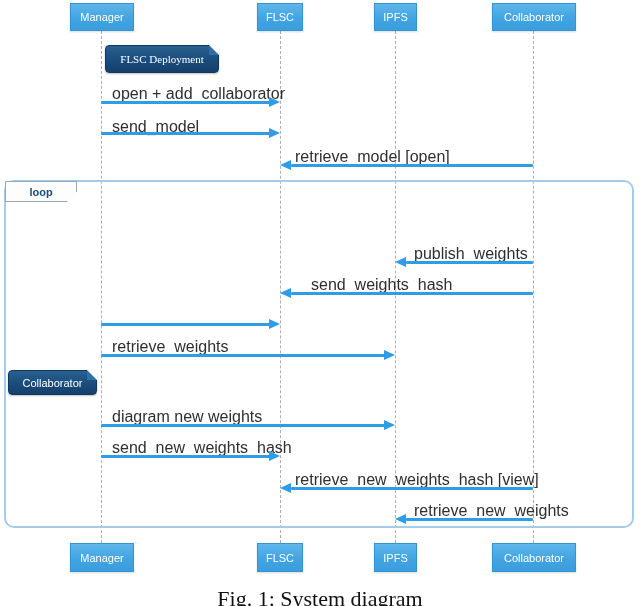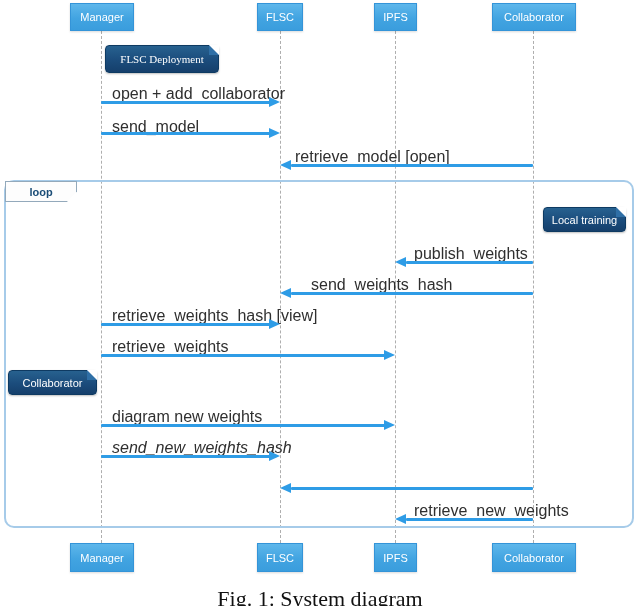--- a/index.html
+++ b/index.html
@@ -85,23 +85,20 @@
   <div class="actor" style="left:374px;top:3px;width:43px;">IPFS</div>
   <div class="actor" style="left:492px;top:3px;width:84px;">Collaborator</div>
 
   <div class="loop-frame">
     <div class="loop-tab">loop</div>
   </div>
 
   <div class="note" style="left:105px;top:45px;width:114px;height:28px;">
     <span class="note-label" style="line-height:27px;font-family:Liberation Serif, serif;">FLSC Deployment</span>
   </div>
-  <div class="note" style="left:543px;top:207px;width:83px;height:25px;">
-    <span class="note-label">Local training</span>
-  </div>
   <div class="note" style="left:8px;top:370px;width:89px;height:25px;">
     <span class="note-label">Collaborator</span>
   </div>
 
   <div class="msg-label" style="left:112px;top:85px;">open + add_collaborator</div>
   <div class="msg-line" style="left:101px;top:101px;width:169px;"></div>
   <div class="head-right" style="left:269px;top:97px;"></div>
 
   <div class="msg-label" style="left:112px;top:118px;">send_model</div>
   <div class="msg-line" style="left:101px;top:132px;width:169px;"></div>
@@ -112,36 +109,36 @@
   <div class="head-left" style="left:280px;top:160px;"></div>
 
   <div class="msg-label" style="left:414px;top:245px;">publish_weights</div>
   <div class="msg-line" style="left:406px;top:261px;width:127px;"></div>
   <div class="head-left" style="left:395px;top:257px;"></div>
 
   <div class="msg-label" style="left:311px;top:276px;">send_weights_hash</div>
   <div class="msg-line" style="left:291px;top:292px;width:242px;"></div>
   <div class="head-left" style="left:280px;top:288px;"></div>
 
-  <div class="msg-label" style="left:112px;top:307px;">retrieve_weights_hash [view]</div>
   <div class="msg-line" style="left:101px;top:323px;width:169px;"></div>
   <div class="head-right" style="left:269px;top:319px;"></div>
 
   <div class="msg-label" style="left:112px;top:338px;">retrieve_weights</div>
   <div class="msg-line" style="left:101px;top:354px;width:284px;"></div>
   <div class="head-right" style="left:384px;top:350px;"></div>
 
   <div class="msg-label" style="left:112px;top:408px;">diagram new weights</div>
   <div class="msg-line" style="left:101px;top:424px;width:284px;"></div>
   <div class="head-right" style="left:384px;top:420px;"></div>
 
-  <div class="msg-label" style="left:112px;top:439px;font-style:italic;">send_new_weights_hash</div>
+  <div class="msg-label" style="left:112px;top:439px;">send_new_weights_hash</div>
   <div class="msg-line" style="left:101px;top:455px;width:169px;"></div>
   <div class="head-right" style="left:269px;top:451px;"></div>
 
+  <div class="msg-label" style="left:295px;top:471px;">retrieve_new_weights_hash [view]</div>
   <div class="msg-line" style="left:291px;top:487px;width:242px;"></div>
   <div class="head-left" style="left:280px;top:483px;"></div>
 
   <div class="msg-label" style="left:414px;top:502px;">retrieve_new_weights</div>
   <div class="msg-line" style="left:406px;top:518px;width:127px;"></div>
   <div class="head-left" style="left:395px;top:514px;"></div>
 
   <div class="actor bottom" style="left:70px;top:543px;width:64px;">Manager</div>
   <div class="actor bottom" style="left:257px;top:543px;width:46px;">FLSC</div>
   <div class="actor bottom" style="left:374px;top:543px;width:43px;">IPFS</div>

